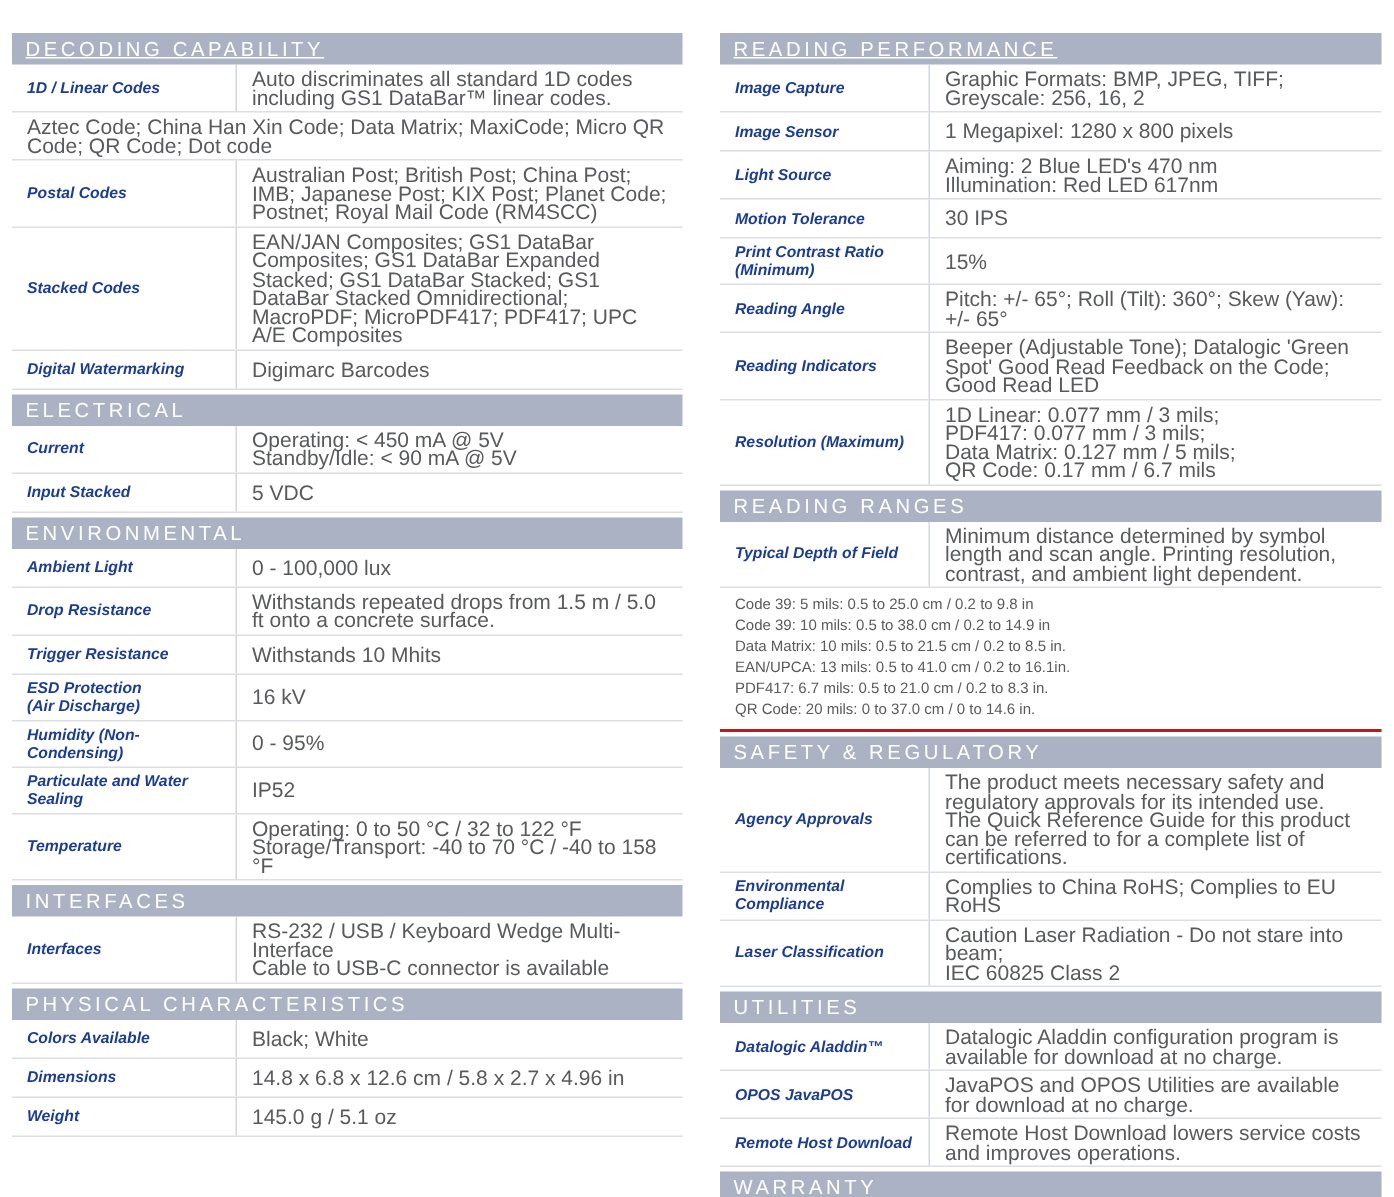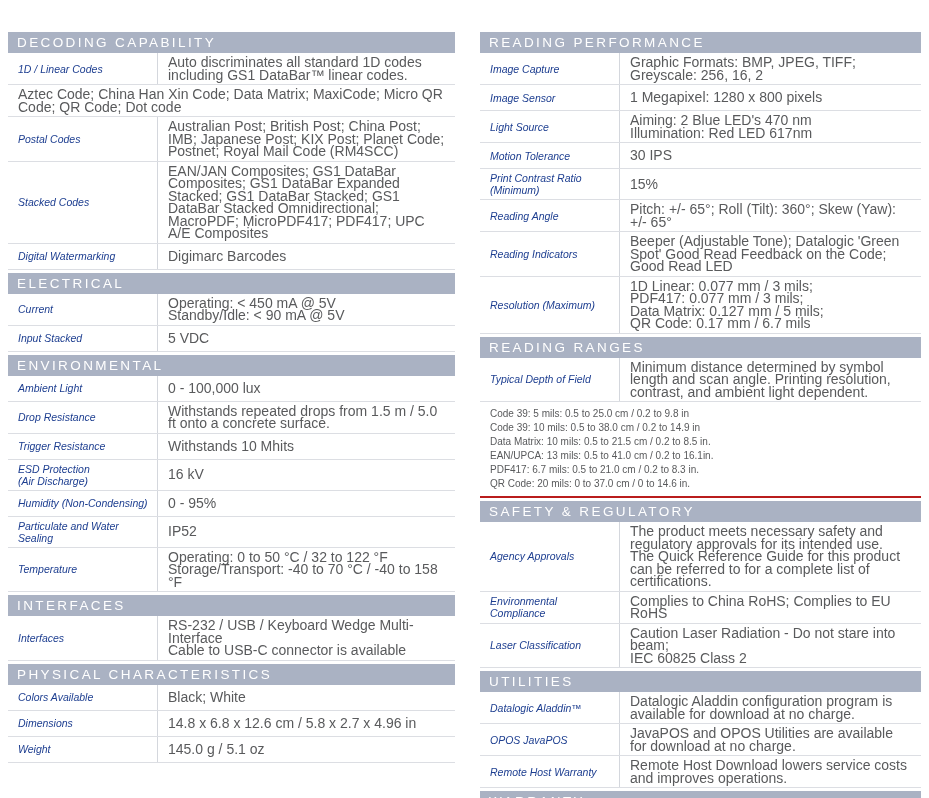--- a/index.html
+++ b/index.html
@@ -30,38 +30,38 @@
     color: #ffffff;
     font-size: 13.5px;
     font-weight: 400;
     letter-spacing: 2.4px;
     line-height: 15px;
     padding: 3px 4px 3px 9px;
     margin-top: 3px;
     white-space: nowrap;
     overflow: hidden;
   }
-  .spec-section:first-child .section-header { margin-top: 14px; }
+  .spec-section:first-child .section-header { margin-top: 4px; text-decoration: underline; }
 
   .spec-row {
     display: flex;
     align-items: stretch;
     border-bottom: 1px solid #dcdee3;
     min-height: 25px;
   }
   .cell-label {
     width: 150px;
     min-width: 150px;
     box-sizing: border-box;
     border-right: 1px solid #d4d7dd;
     padding: 3px 6px 3px 10px;
     display: flex;
     align-items: center;
     color: #1d3e90;
-    font-weight: 400;
+    font-weight: 700;
     font-style: italic;
     font-size: 10.5px;
     line-height: 12px;
     white-space: pre-line;
   }
   .col-right .cell-label {
     width: 140px;
     min-width: 140px;
   }
   .cell-value {
@@ -260,21 +260,21 @@
         <div class="section-header">UTILITIES</div>
         <div class="spec-row">
           <div class="cell-label">Datalogic Aladdin™</div>
           <div class="cell-value">Datalogic Aladdin configuration program is available for download at no charge.</div>
         </div>
         <div class="spec-row">
           <div class="cell-label">OPOS JavaPOS</div>
           <div class="cell-value">JavaPOS and OPOS Utilities are available for download at no charge.</div>
         </div>
         <div class="spec-row">
-          <div class="cell-label">Remote Host Warranty</div>
+          <div class="cell-label">Remote Host Download</div>
           <div class="cell-value">Remote Host Download lowers service costs and improves operations.</div>
         </div>
       </section>
       <section class="spec-section">
         <div class="section-header">WARRANTY</div>
         <div class="spec-row">
           <div class="cell-label">Warranty</div>
           <div class="cell-value">5-Year Factory Warranty</div>
         </div>
       </section>

